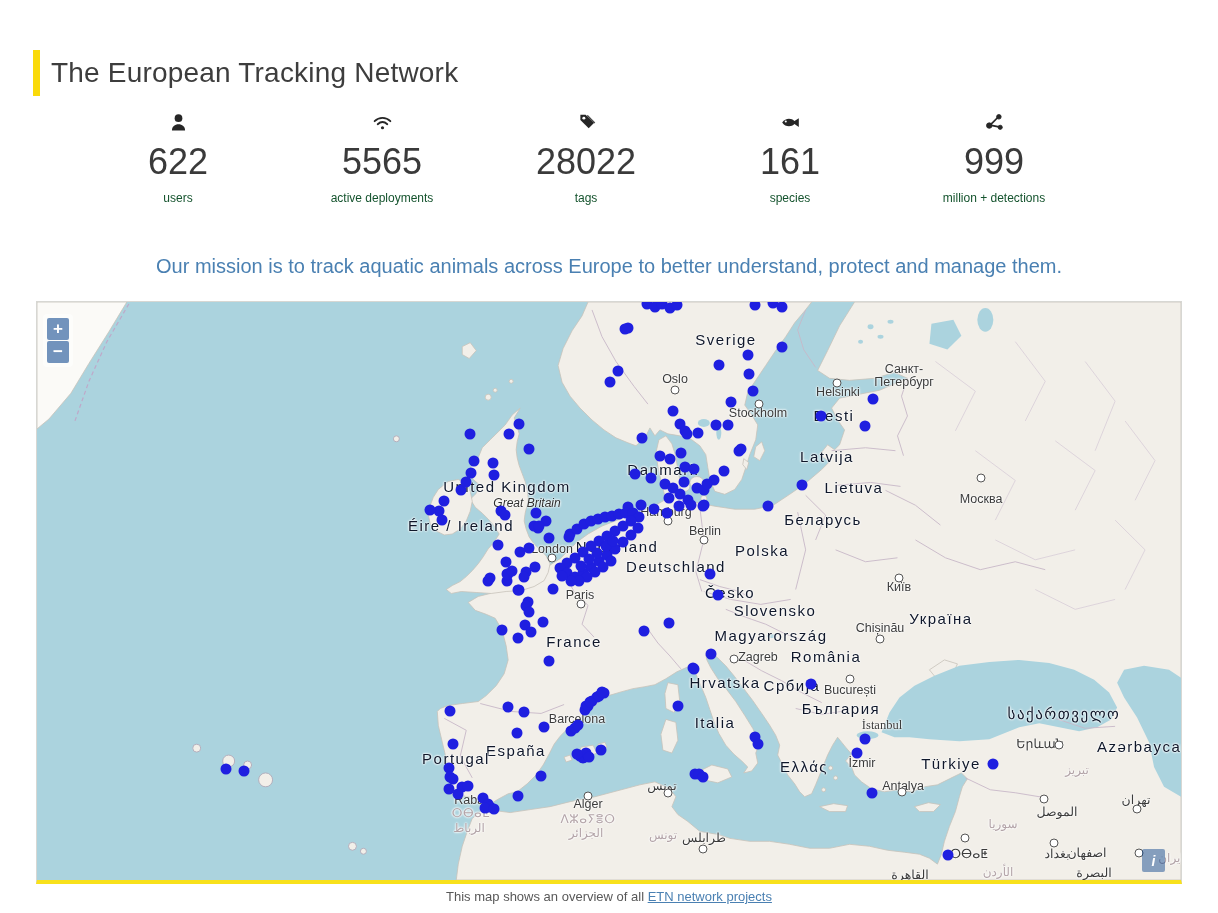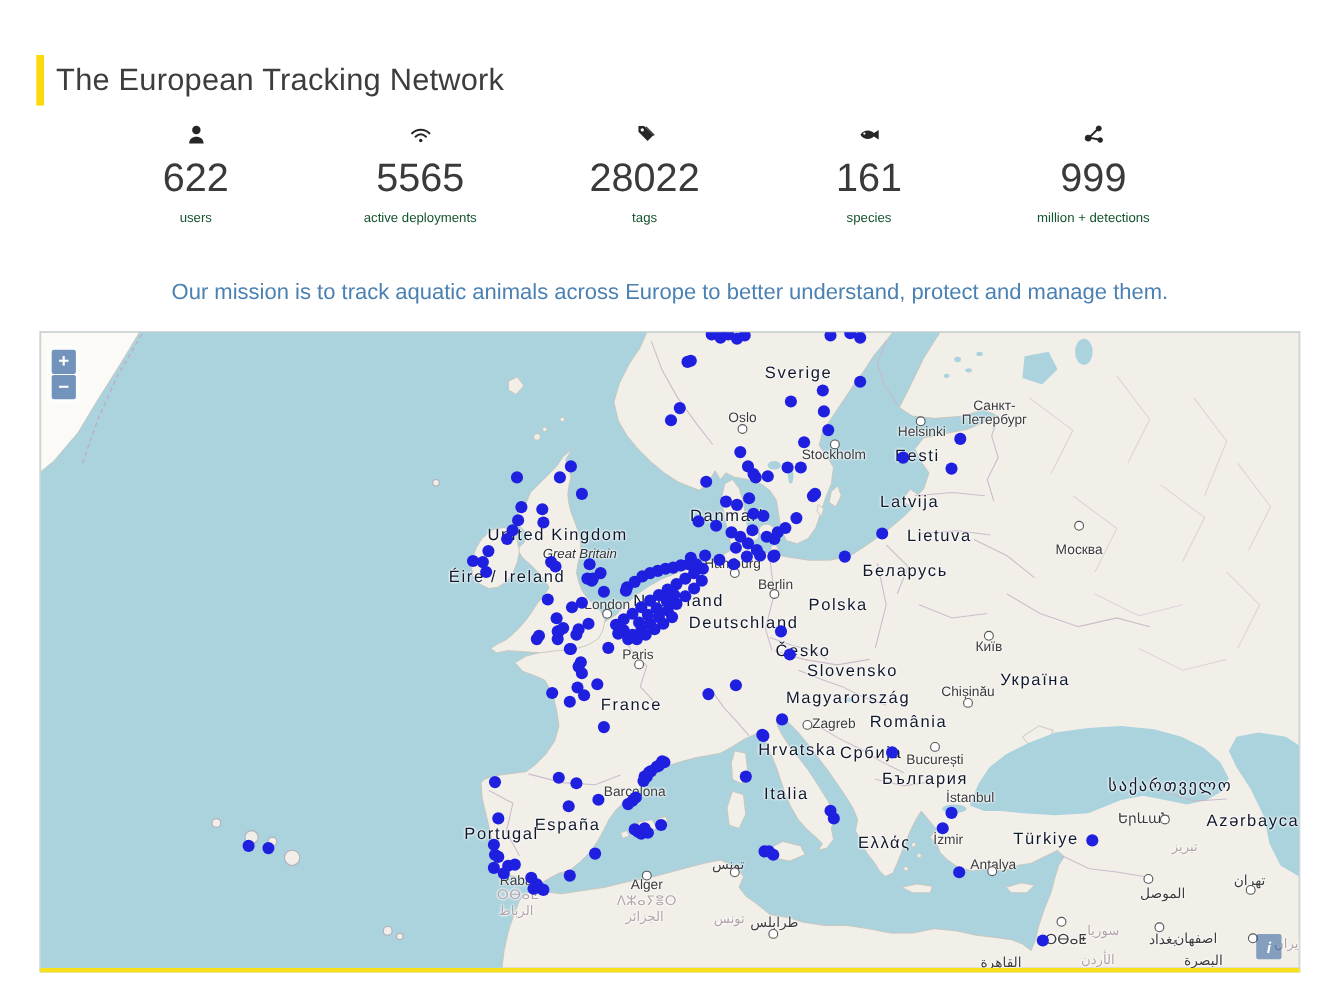--- a/index.html
+++ b/index.html
@@ -243,21 +243,21 @@
       <div class="map-label k-country" style="left: 914px; top: 461px;">Türkiye</div>
       <div class="map-label k-country" style="left: 1107px; top: 444px;">Azərbaycan</div>
       <div class="map-label k-country" style="left: 1027px; top: 412px;">საქართველო</div>
       <div class="map-label k-country" style="left: 537px; top: 339px;">France</div>
       <div class="map-label k-country" style="left: 479px; top: 448px;">España</div>
       <div class="map-label k-country" style="left: 419px; top: 456px;">Portugal</div>
       <div class="map-label k-country" style="left: 470px; top: 184px;">United Kingdom</div>
       <div class="map-label k-country" style="left: 424px; top: 223px;">Éire / Ireland</div>
       <div class="map-label k-country" style="left: 580px; top: 244px;">Nederland</div>
       <div class="map-label k-country" style="left: 626px; top: 167px;">Danmark</div>
-      <div class="map-label k-area" style="left: 966px; top: 544px;">سوريا</div>
+      <div class="map-label k-area" style="left: 966px; top: 522px;">سوريا</div>
       <div class="map-label k-area" style="left: 961px; top: 570px;">الأردن</div>
       <div class="map-label k-area" style="left: 626px; top: 533px;">تونس</div>
       <div class="map-label k-area" style="left: 1134px; top: 556px;">ايران</div>
       <div class="map-label k-area" style="left: 1040px; top: 468px;">تبريز</div>
       <div class="map-label k-area" style="left: 434px; top: 511px;">ⵔⴱⴰⵟ</div>
       <div class="map-label k-area" style="left: 432px; top: 526px;">الرباط</div>
       <div class="map-label k-area" style="left: 551px; top: 517px;">ⴷⵣⴰⵢⴻⵔ</div>
       <div class="map-label k-area" style="left: 549px; top: 531px;">الجزائر</div>
       <div class="map-label k-gb" style="left: 490px; top: 201px;">Great Britain</div>
       <div class="map-label k-city" style="left: 638px; top: 78px;">Oslo</div>
@@ -267,21 +267,21 @@
 Петербург</div>
       <div class="map-label k-city" style="left: 944px; top: 198px;">Москва</div>
       <div class="map-label k-city" style="left: 862px; top: 286px;">Київ</div>
       <div class="map-label k-city" style="left: 843px; top: 327px;">Chișinău</div>
       <div class="map-label k-city" style="left: 629px; top: 211px;">Hamburg</div>
       <div class="map-label k-city" style="left: 668px; top: 230px;">Berlin</div>
       <div class="map-label k-city" style="left: 515px; top: 248px;">London</div>
       <div class="map-label k-city" style="left: 543px; top: 294px;">Paris</div>
       <div class="map-label k-city" style="left: 721px; top: 356px;">Zagreb</div>
       <div class="map-label k-city" style="left: 813px; top: 389px;">București</div>
-      <div class="map-label k-city" style="left: 845px; top: 424px;">İstanbul</div>
+      <div class="map-label k-city" style="left: 845px; top: 424px; font-family: Liberation Serif, serif;">İstanbul</div>
       <div class="map-label k-city" style="left: 825px; top: 462px;">İzmir</div>
       <div class="map-label k-city" style="left: 866px; top: 485px;">Antalya</div>
       <div class="map-label k-city" style="left: 540px; top: 418px;">Barcelona</div>
       <div class="map-label k-city" style="left: 551px; top: 503px;">Alger</div>
       <div class="map-label k-city" style="left: 434px; top: 499px;">Rabat</div>
       <div class="map-label k-city" style="left: 667px; top: 537px;">طرابلس</div>
       <div class="map-label k-city" style="left: 625px; top: 485px;">تونس</div>
       <div class="map-label k-city" style="left: 1003px; top: 443px;">Երևան</div>
       <div class="map-label k-city" style="left: 1099px; top: 499px;">تهران</div>
       <div class="map-label k-city" style="left: 932px; top: 553px;">ⵔⴱⴰⵟ</div>
@@ -516,14 +516,17 @@
       <div class="dot" style="left: 674px; top: 352px; background: rgb(31, 31, 224);"></div>
       <div class="dot" style="left: 657px; top: 367px; background: rgb(31, 31, 224);"></div>
       <div class="dot" style="left: 774px; top: 382px; background: rgb(31, 31, 224);"></div>
       <div class="dot" style="left: 828px; top: 437px; background: rgb(31, 31, 224);"></div>
       <div class="dot" style="left: 820px; top: 451px; background: rgb(31, 31, 224);"></div>
       <div class="dot" style="left: 835px; top: 491px; background: rgb(31, 31, 224);"></div>
       <div class="dot" style="left: 956px; top: 462px; background: rgb(31, 31, 224);"></div>
       <div class="dot" style="left: 911px; top: 553px; background: rgb(31, 31, 224);"></div>
     </div>
 
+  <div class="footer">
+    <span>This map shows an overview of all </span><a style="color: rgb(74, 128, 178);">ETN network projects</a>
+  </div>
 
 </div>
 
 </body></html>

